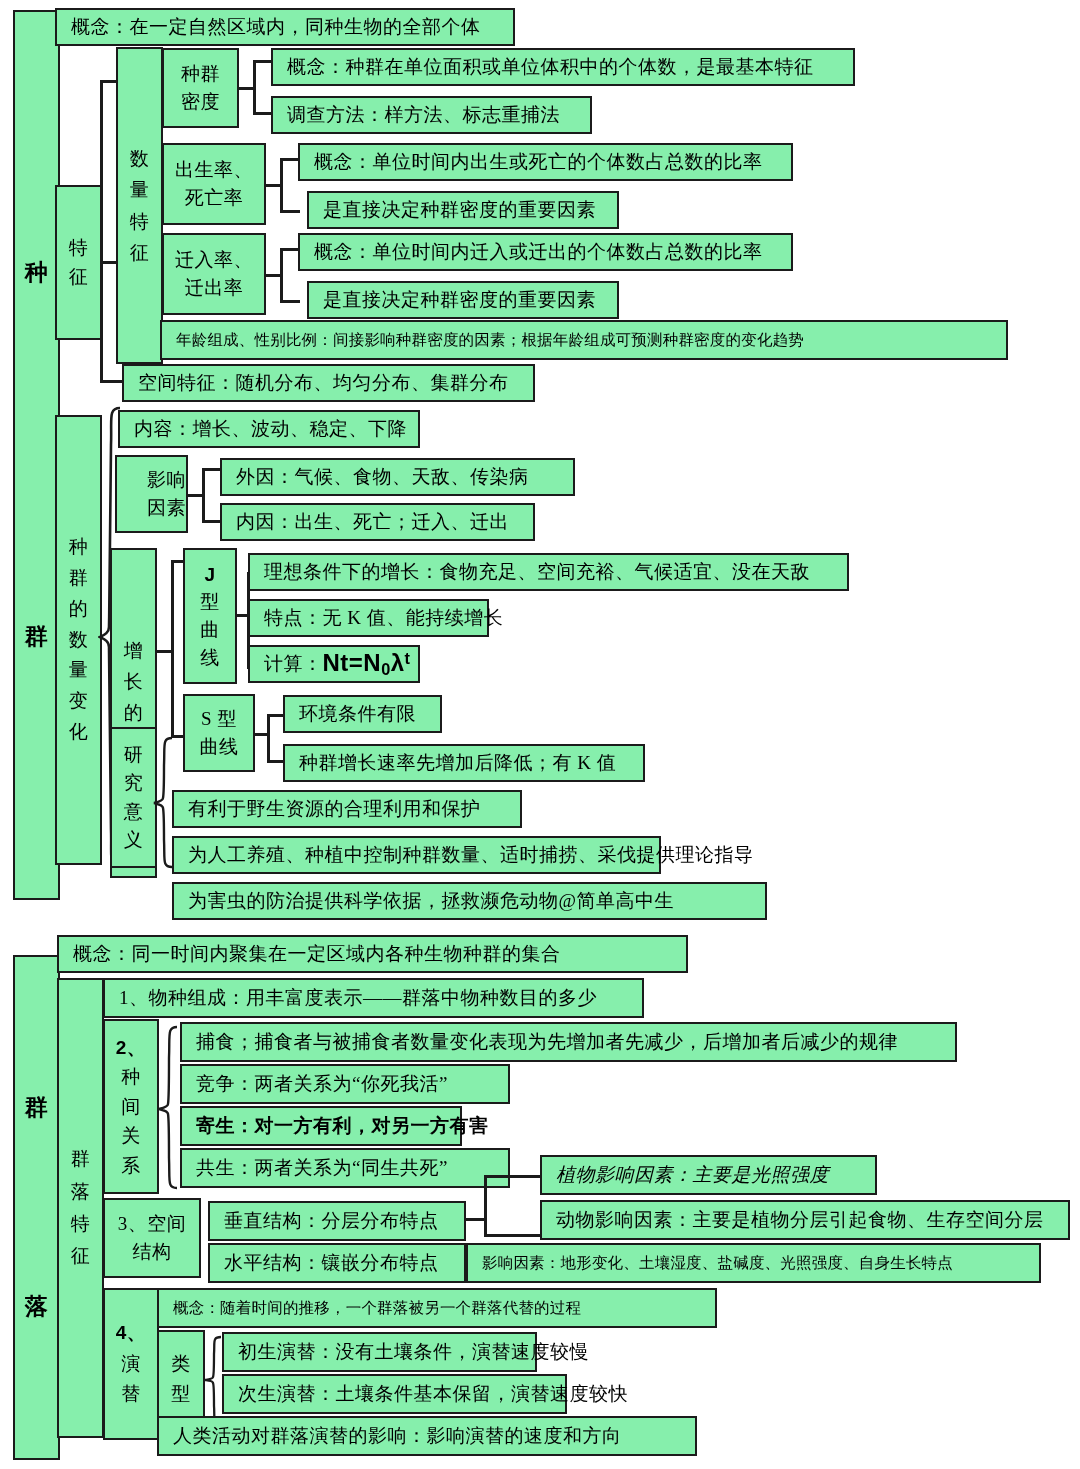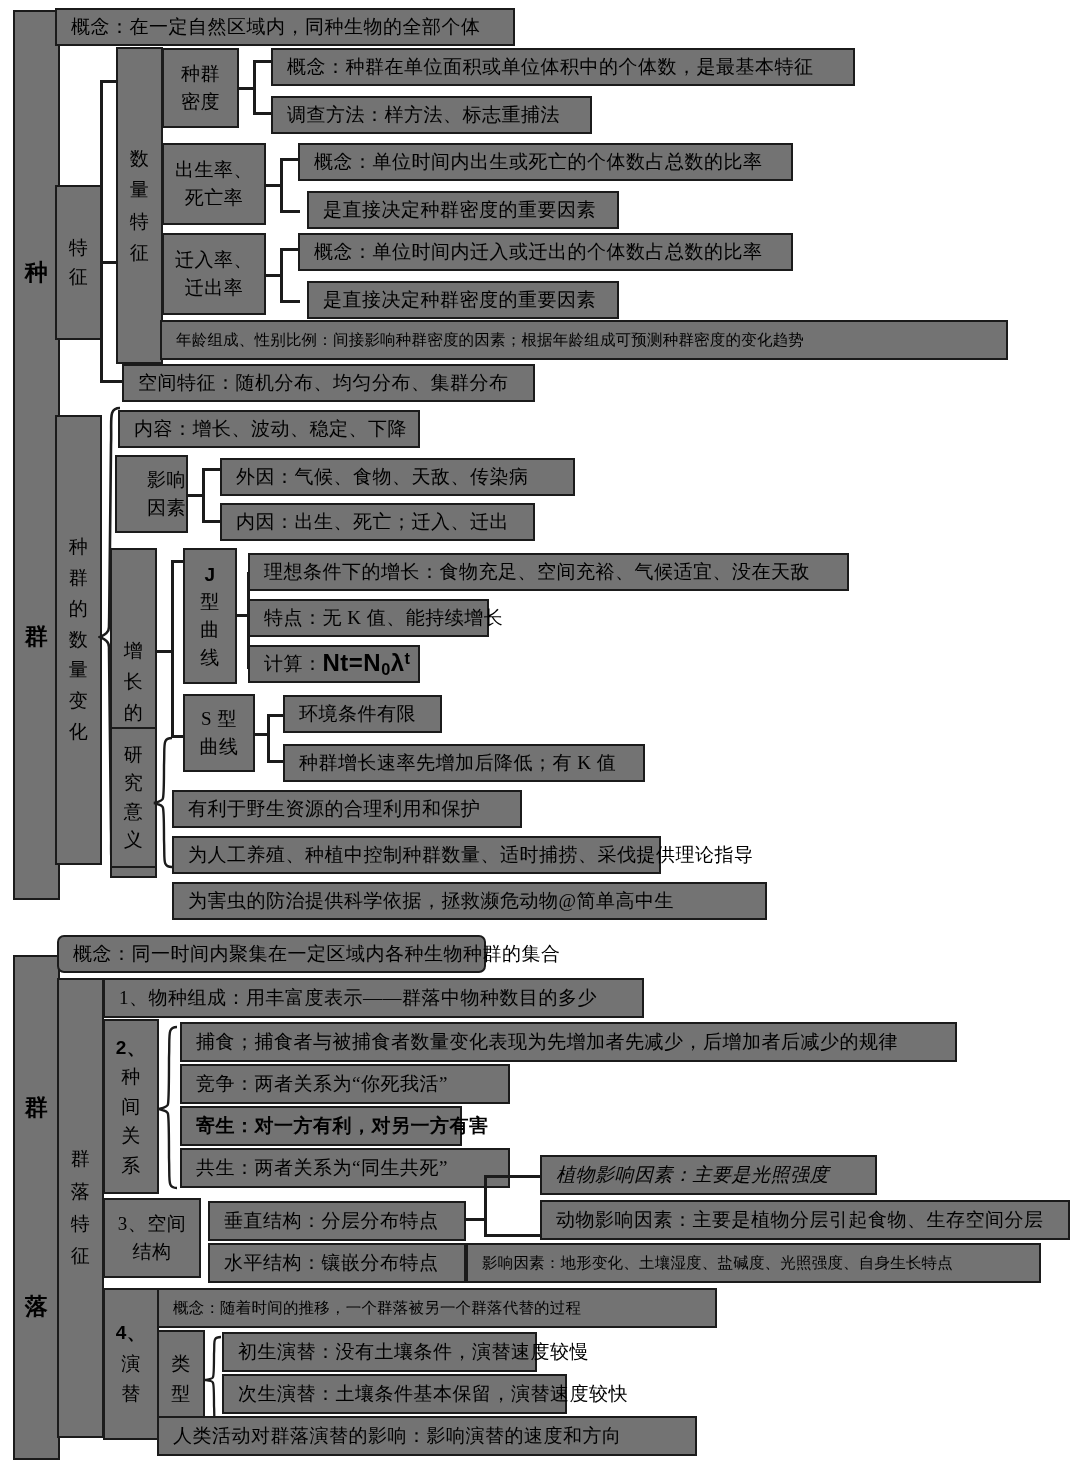--- a/index.html
+++ b/index.html
@@ -13,21 +13,21 @@
     width:1080px;
     height:1469px;
     background:#fff;
     overflow:hidden;
   }
   
   .bx{
     position:absolute;
     box-sizing:border-box;
     border:2px solid #1b1b1b;
-    background:#737373;
+    background:#86efac;
     display:flex;
     align-items:center;
     line-height:1.32;
     letter-spacing:0.5px;
     white-space:pre;
   }
   .h{           
     justify-content:flex-start;
     padding-left:14px;
     padding-right:10px;
@@ -227,21 +227,21 @@
   <div class="bx h" style="left:172px;top:790px;width:350px;height:38px;">有利于野生资源的合理利用和保护</div>
   <div class="bx h" style="left:172px;top:836px;width:489px;height:38px;">为人工养殖、种植中控制种群数量、适时捕捞、采伐提供理论指导</div>
   <div class="bx h" style="left:172px;top:882px;width:595px;height:38px;">为害虫的防治提供科学依据，拯救濒危动物@简单高中生</div>
 
   <div class="bx v bold" style="left:13px;top:955px;width:47px;height:505px;font-size:23px;">
     <span>群</span>
     <span style="height:165px"></span>
     <span>落</span>
   </div>
 
-  <div class="bx h" style="left:57px;top:935px;width:429px;height:38px;border-radius:7px;">概念：同一时间内聚集在一定区域内各种生物种群的集合</div>
+  <div class="bx h" style="left:57px;top:935px;width:631px;height:38px;">概念：同一时间内聚集在一定区域内各种生物种群的集合</div>
 
   <div class="bx v" style="left:57px;top:978px;width:47px;height:460px;line-height:1.7;">
     <span>群</span>
     <span>落</span>
     <span>特</span>
     <span>征</span>
   </div>
 
   <div class="bx h" style="left:103px;top:978px;width:541px;height:40px;">1、物种组成：用丰富度表示——群落中物种数目的多少</div>
 

